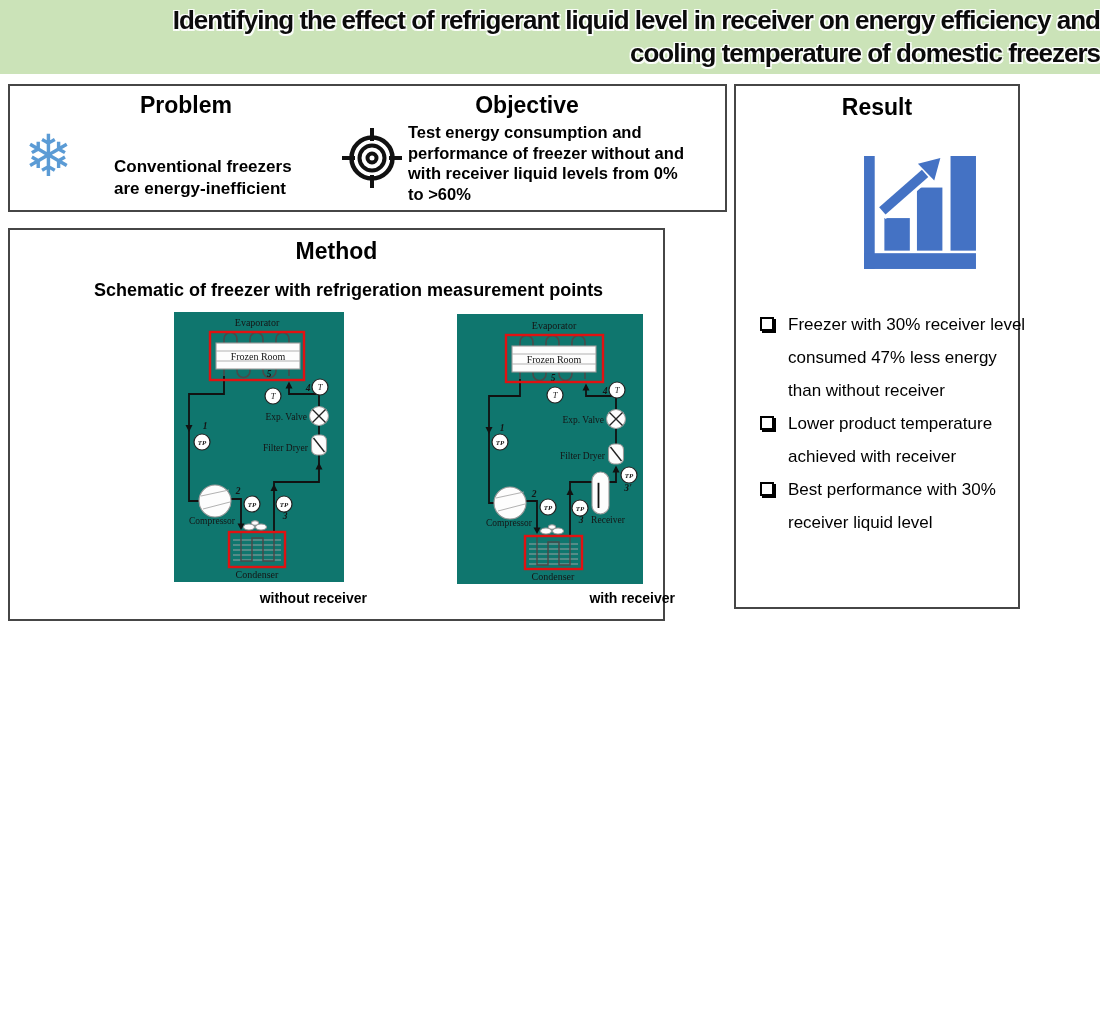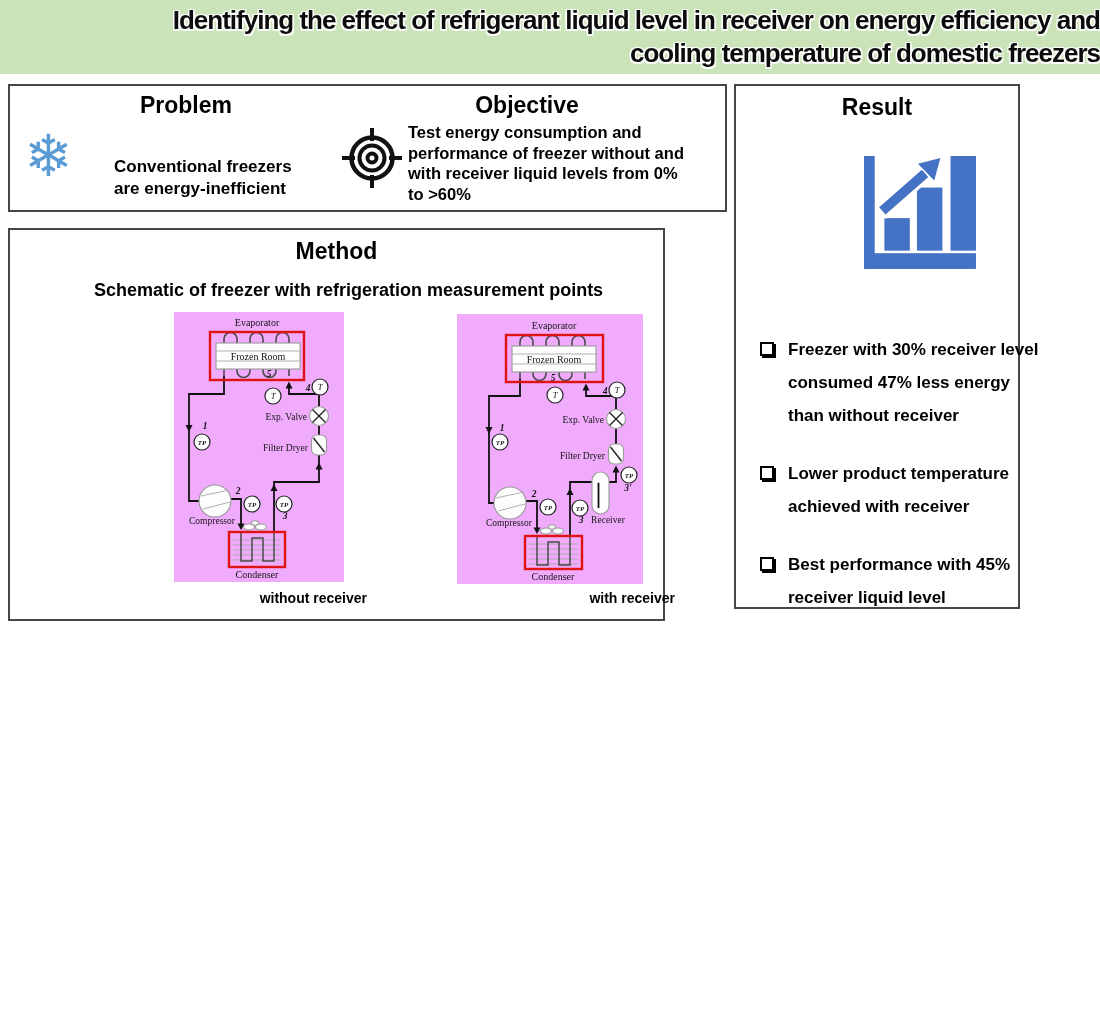--- a/index.html
+++ b/index.html
@@ -29,33 +29,33 @@
   .problem-text{position:absolute;left:92px;top:58px;width:230px;margin:12px;
                 font-size:17px;line-height:22px;font-weight:bold;white-space:pre-line;}
   .target-svg{position:absolute;left:330px;top:40px;width:64px;height:64px;}
   .objective-text{position:absolute;left:398px;top:36px;width:318px;margin:0;
                   font-size:16.5px;line-height:20.5px;font-weight:bold;white-space:pre-line;}
 
   
   .method-heading{position:absolute;left:0;top:8px;width:100%;}
   .method-subtitle{position:absolute;left:84px;top:50px;width:calc(100% - 84px);
                    text-align:left;font-size:18px;font-weight:bold;}
-  .fig{position:absolute;background:#f0abfc;text-decoration:underline;}
+  .fig{position:absolute;background:#0f766e;text-decoration:underline;}
   .fig1{left:164px;top:82px;width:170px;height:270px;}
   .fig2{left:447px;top:84px;width:186px;height:270px;}
   .fig svg{display:block;width:100%;height:100%;}
   .caption{position:absolute;top:360px;text-align:right;font-size:14px;font-weight:bold;}
   .cap1{left:142px;width:215px;}
   .cap2{left:450px;width:215px;}
 
   
   .result-heading{position:absolute;left:0;top:8px;width:100%;}
   .chart-svg{position:absolute;left:128px;top:70px;width:112px;height:115px;}
   .bullets{position:absolute;left:24px;top:222px;width:312px;}
-  .bullet{position:relative;padding-left:28px;font-size:17px;line-height:33px;font-weight:bold;margin-top:25px;}
+  .bullet{position:relative;padding-left:28px;font-size:17px;line-height:33px;font-weight:normal;}
   .bullet-text{white-space:pre-line;}
   .marker{position:absolute;left:0;top:9px;width:10px;height:10px;border:2.2px solid #000;
           box-shadow:2px 2px 0 0 #000;background:#fff;}
 
   
   .pipe{stroke:#111;stroke-width:1.8;fill:none;}
   .coil{stroke:#4a4a4a;stroke-width:1.6;fill:none;}
   .comp{stroke:#9a9a9a;stroke-width:1.1;fill:#fdfdfd;}
   .fin{stroke:#a8a8a8;stroke-width:0.9;fill:none;}
   .tube{stroke:#4a4a4a;stroke-width:1.5;fill:none;}
@@ -304,19 +304,19 @@
 consumed 47% less energy
 than without receiver</span>
       </div>
       <div class="bullet">
         <span class="marker"></span>
         <span class="bullet-text">Lower product temperature
 achieved with receiver</span>
       </div>
       <div class="bullet">
         <span class="marker"></span>
-        <span class="bullet-text">Best performance with 45%
+        <span class="bullet-text">Best performance with 30%
 receiver liquid level</span>
       </div>
     </div>
   </section>
 
 </div>
 
 </body></html>

